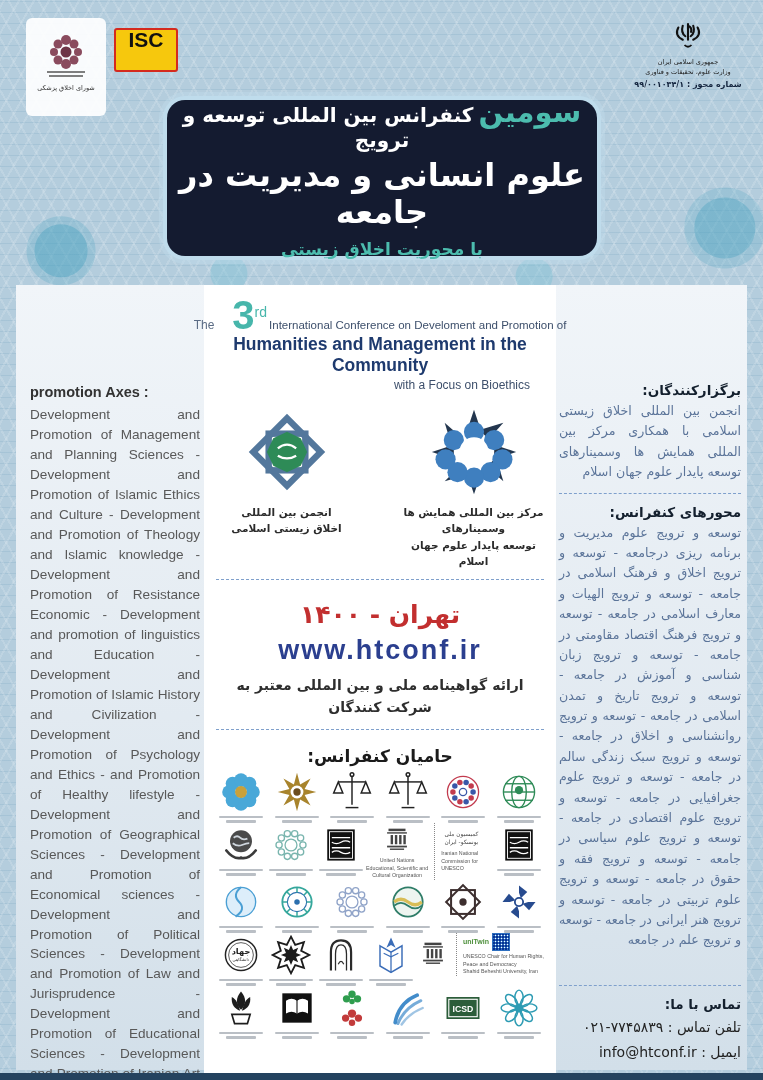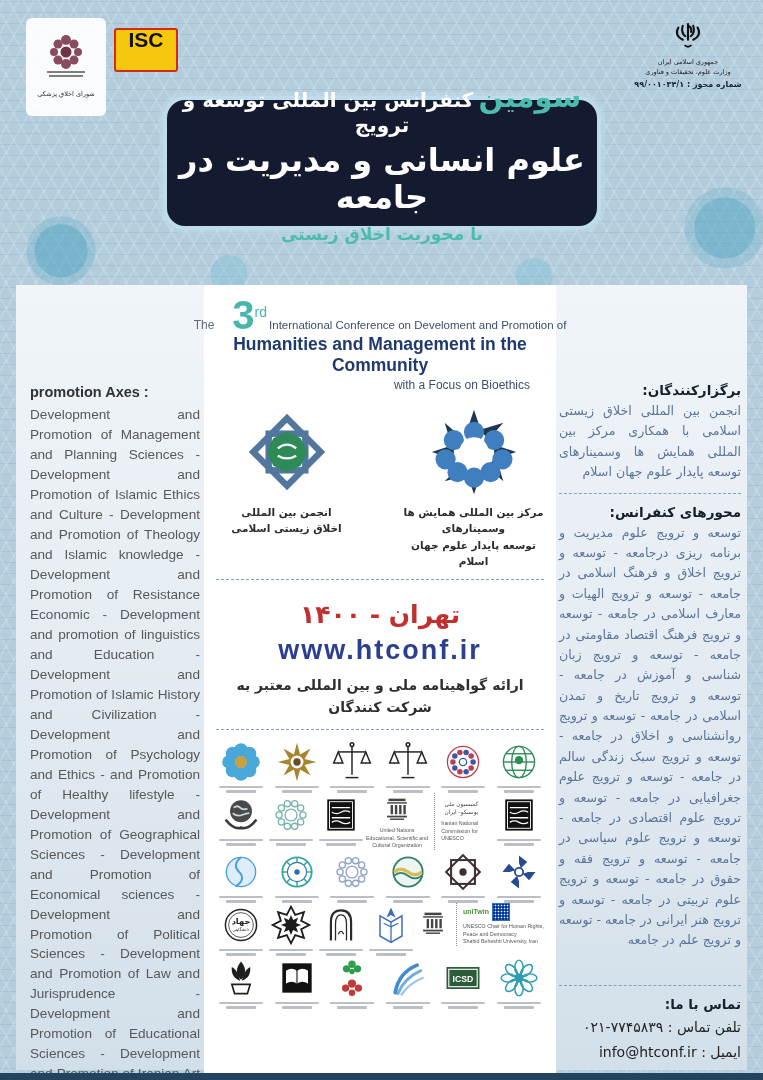--- a/index.html
+++ b/index.html
@@ -12,30 +12,30 @@
       repeating-linear-gradient(0deg, rgba(92,146,178,.16) 0 1px, transparent 1px 11px);}
   
   .band{position:absolute;left:0;top:0;width:763px;height:285px;
     background:
       radial-gradient(circle at 8% 88%, rgba(70,160,190,.55) 0 26px, rgba(70,160,190,.25) 27px 34px, transparent 35px),
       radial-gradient(circle at 95% 80%, rgba(70,160,190,.5) 0 30px, rgba(70,160,190,.22) 31px 40px, transparent 41px),
       radial-gradient(circle at 30% 96%, rgba(120,190,210,.4) 0 18px, transparent 19px),
       radial-gradient(circle at 70% 97%, rgba(120,190,210,.4) 0 18px, transparent 19px);}
   .seal-box{position:absolute;left:26px;top:18px;width:80px;height:98px;background:rgba(255,255,255,.92);
     border-radius:6px;display:flex;flex-direction:column;align-items:center;padding:4px 2px;box-sizing:border-box;}
-  .seal-cap{font-size:6.5px;color:#333;margin-top:6px;white-space:nowrap;}
+  .seal-cap{font-size:6.5px;color:#333;margin-top:0;white-space:nowrap;}
   .isc{position:absolute;left:114px;top:28px;width:60px;height:40px;background:#f6c80d;border:2.5px solid #d42a1e;
     border-radius:3px;display:flex;flex-direction:column;align-items:center;justify-content:center;gap:20px;}
   .isc-txt{font-family:"Liberation Sans",sans-serif;font-weight:bold;font-size:21px;color:#111;line-height:1;}
   .isc-bar{width:44px;height:3px;background:#d42a1e;margin-top:2px;border-radius:1px;}
   .gov{position:absolute;right:20px;top:18px;width:110px;text-align:center;direction:rtl;}
   .gov-line{font-size:6.5px;color:#222;line-height:1.5;}
   .gov-lic{font-size:8px;color:#12233d;font-weight:bold;margin-top:2px;white-space:nowrap;}
   
-  .banner{position:absolute;left:167px;top:100px;width:430px;height:126px;background:#141b30;border-radius:18px;
+  .banner{position:absolute;left:167px;top:100px;width:430px;height:156px;background:#141b30;border-radius:18px;
     box-shadow:0 0 0 4px #bfdcec, 0 0 0 8px rgba(191,220,236,.45);
     display:flex;flex-direction:column;align-items:center;justify-content:center;direction:rtl;text-align:center;}
   .bn1{line-height:1.1;}
   .bn1 .accent{color:#4cbcae;font-weight:bold;font-size:29px;}
   .bn1 .rest{color:#fff;font-weight:bold;font-size:20px;}
   .bn2{color:#fff;font-weight:bold;font-size:32px;margin-top:6px;line-height:1.15;}
   .bn3{color:#4cbcae;font-weight:bold;font-size:17px;margin-top:8px;}
   
   .content-bg{position:absolute;left:16px;right:16px;top:285px;bottom:10px;
     background:linear-gradient(180deg,#f1f5f9 0%,#e2eaf1 55%,#d2dfe9 100%);}
@@ -229,20 +229,21 @@
 
     <hr class="hr-dash">
 
     <div class="city">تهران - ۱۴۰۰</div>
     <div class="site">www.htconf.ir</div>
     <div class="cert" style="white-space:pre-line;">ارائه گواهینامه ملی و بین المللی معتبر به
 شرکت کنندگان</div>
 
     <hr class="hr-dash">
 
+    <div class="sp-head">حامیان کنفرانس:</div>
     <div class="sp-grid" id="sponsor-grid">
         <div class="sp-row">
           <div class="sp-cell">
             <svg viewBox="0 0 48 48">
               <circle cx="37.0" cy="24.0" r="7.5" fill="#49a8d8"></circle>
               <circle cx="33.2" cy="33.2" r="7.5" fill="#49a8d8"></circle>
               <circle cx="24.0" cy="37.0" r="7.5" fill="#49a8d8"></circle>
               <circle cx="14.8" cy="33.2" r="7.5" fill="#49a8d8"></circle>
               <circle cx="11.0" cy="24.0" r="7.5" fill="#49a8d8"></circle>
               <circle cx="14.8" cy="14.8" r="7.5" fill="#49a8d8"></circle>

